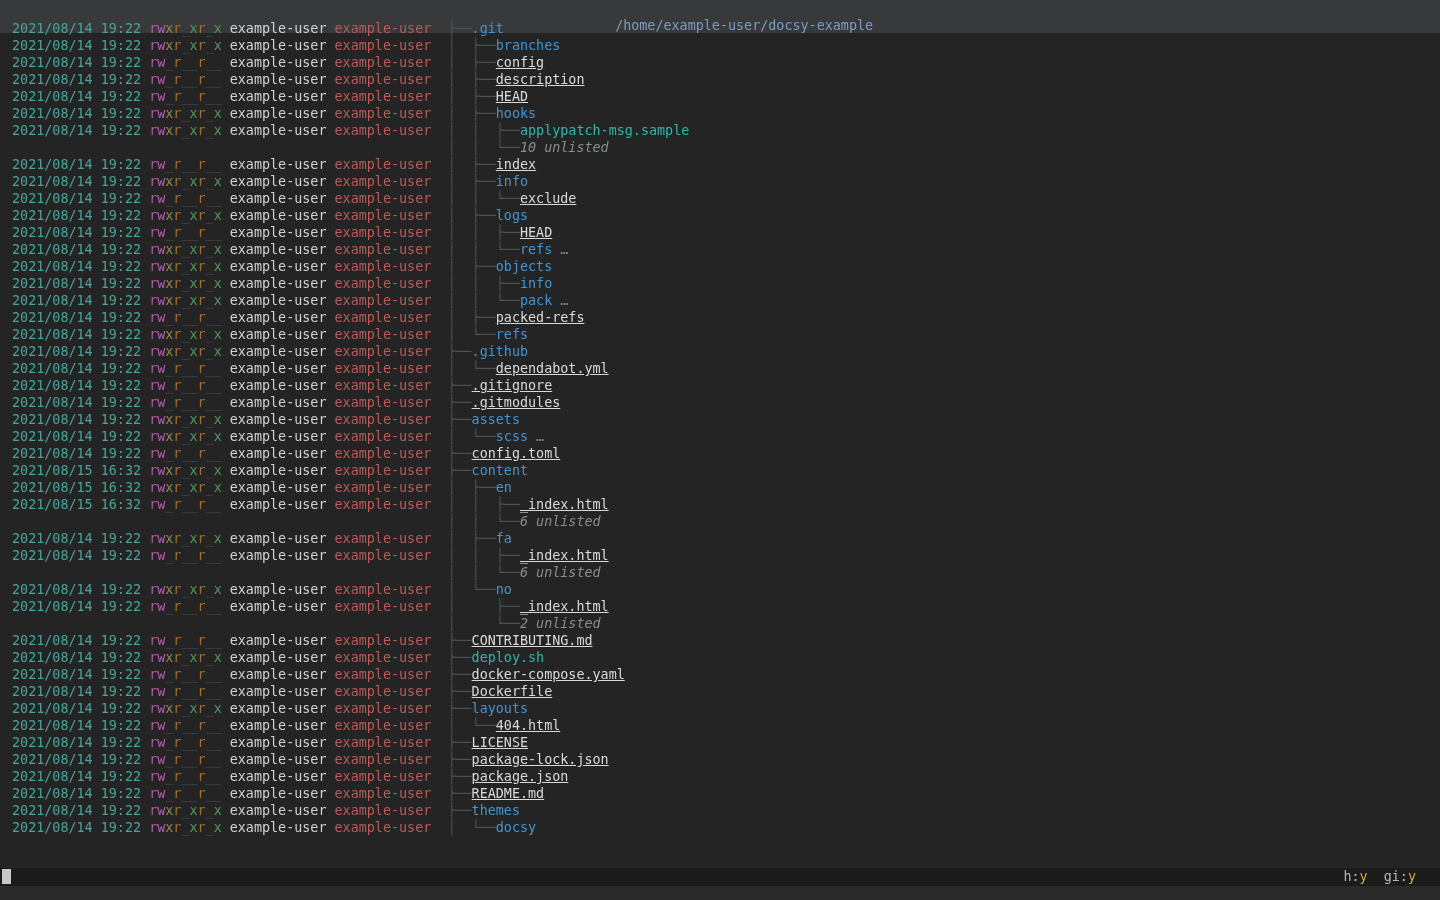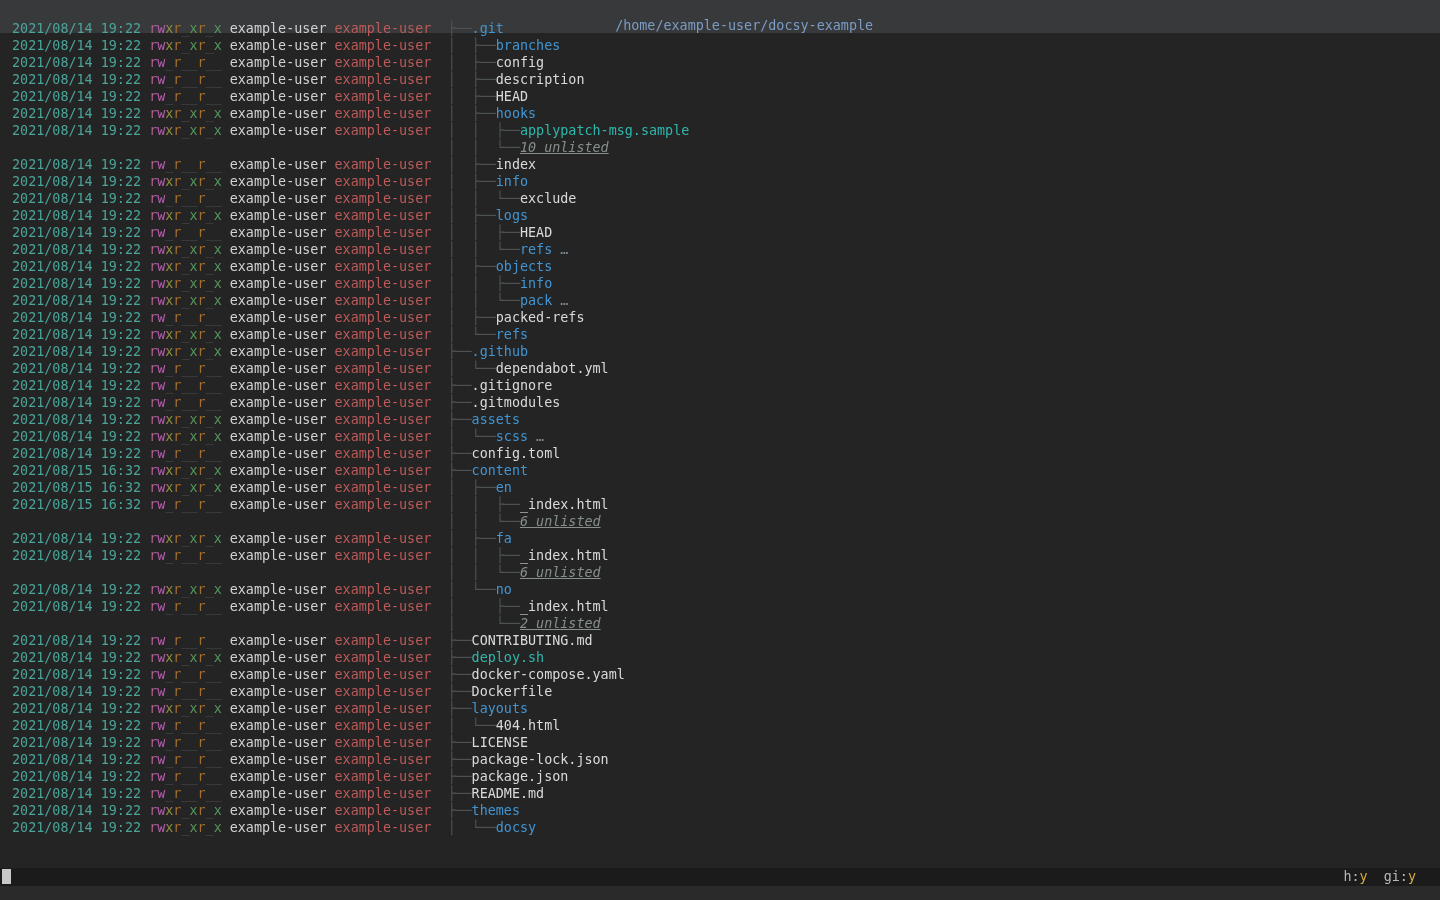--- a/index.html
+++ b/index.html
@@ -23,23 +23,23 @@
   .c-owner { color:var(--owner, #d2d2d2); }
   .c-group { color:var(--group, #bd5a5a); }
   .c-pr  { color:var(--perm_r0, #b06090); }
   .c-pw  { color:var(--perm_w, #bb5cb4); }
   .c-px1 { color:var(--perm_x1, #8f8f3f); }
   .c-rr  { color:var(--perm_r, #a56d2f); }
   .c-xx  { color:var(--perm_x, #55975d); }
   .c-dim { color:var(--perm_none, #4a4a4a); }
   .t-line { color:var(--tree_lines, #4e5458); }
   .n-dir  { color:var(--dir, #4295d2); }
-  .n-file { color:var(--file, #dadada); }
+  .n-file { color:var(--file, #dadada);text-decoration:underline; }
   .n-exec { color:var(--exec, #2eb8ad); }
-  .n-unl  { color:var(--unlisted, #868e8e); font-style:italic;text-decoration:underline; }
+  .n-unl  { color:var(--unlisted, #868e8e); font-style:italic; }
   .n-ellip{ color:var(--ellipsis, #7b8c97); }
   .statusbar {
     position:absolute; top:851px; left:0; right:0; height:17px; z-index:2;
     background:var(--status_bg, #3a3a3a); color:var(--status_fg, #e4e4e4);
     padding-left:12px; white-space:pre; box-sizing:border-box;margin-top:44px;
   }
   .skey { color:var(--key_fg, #d7ac3e); }
   .inputbar {
     position:absolute; top:868px; left:0; right:0; height:18px; z-index:2;
     background:var(--input_bg, #1b1b1b); white-space:pre;

